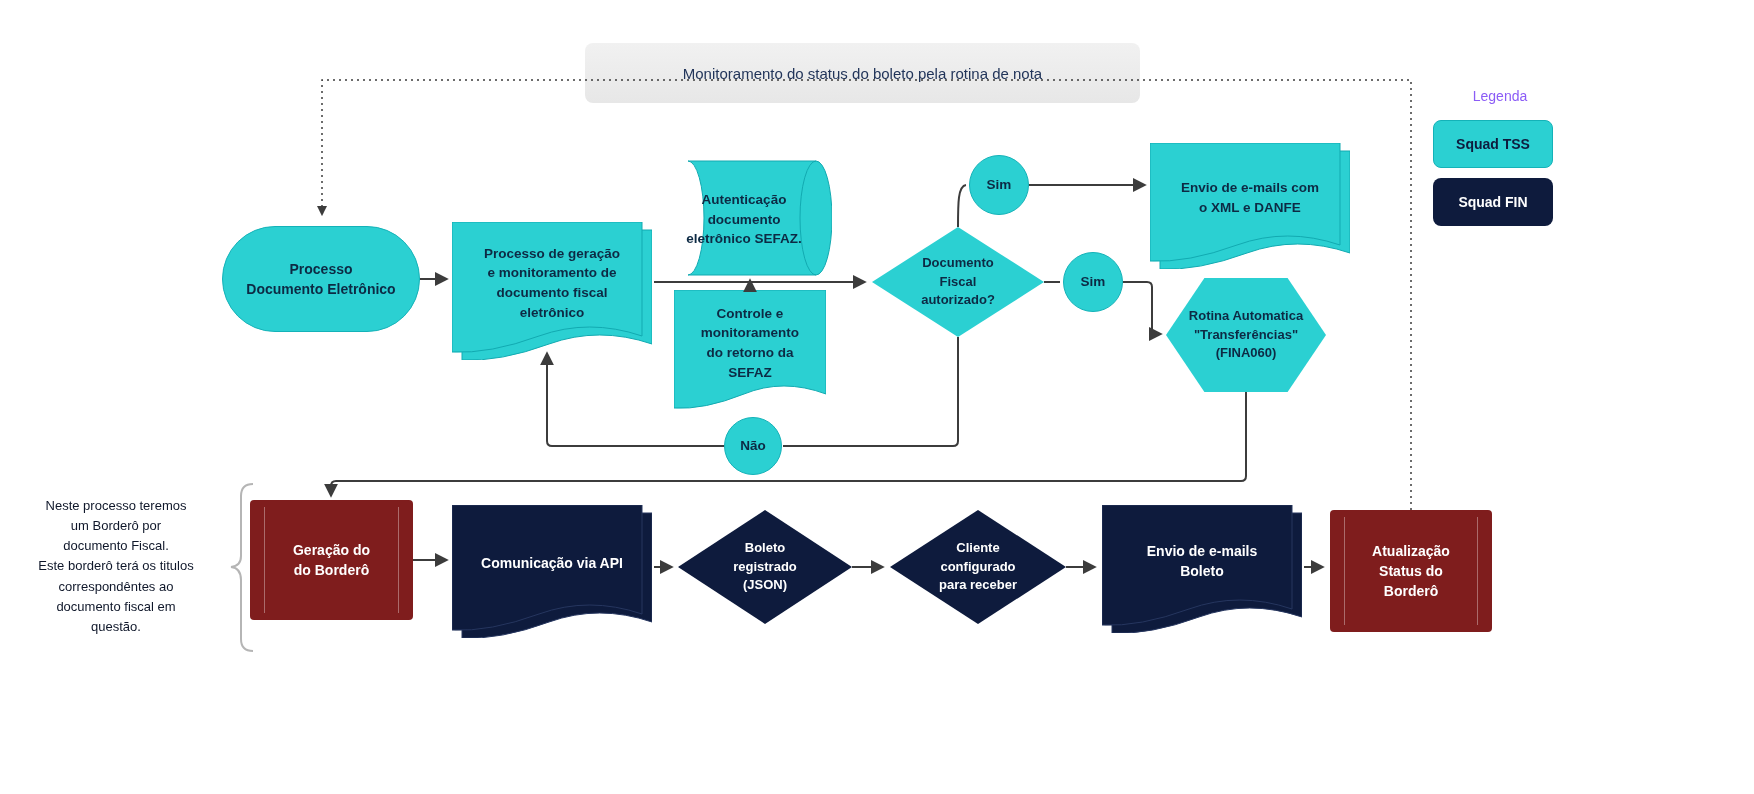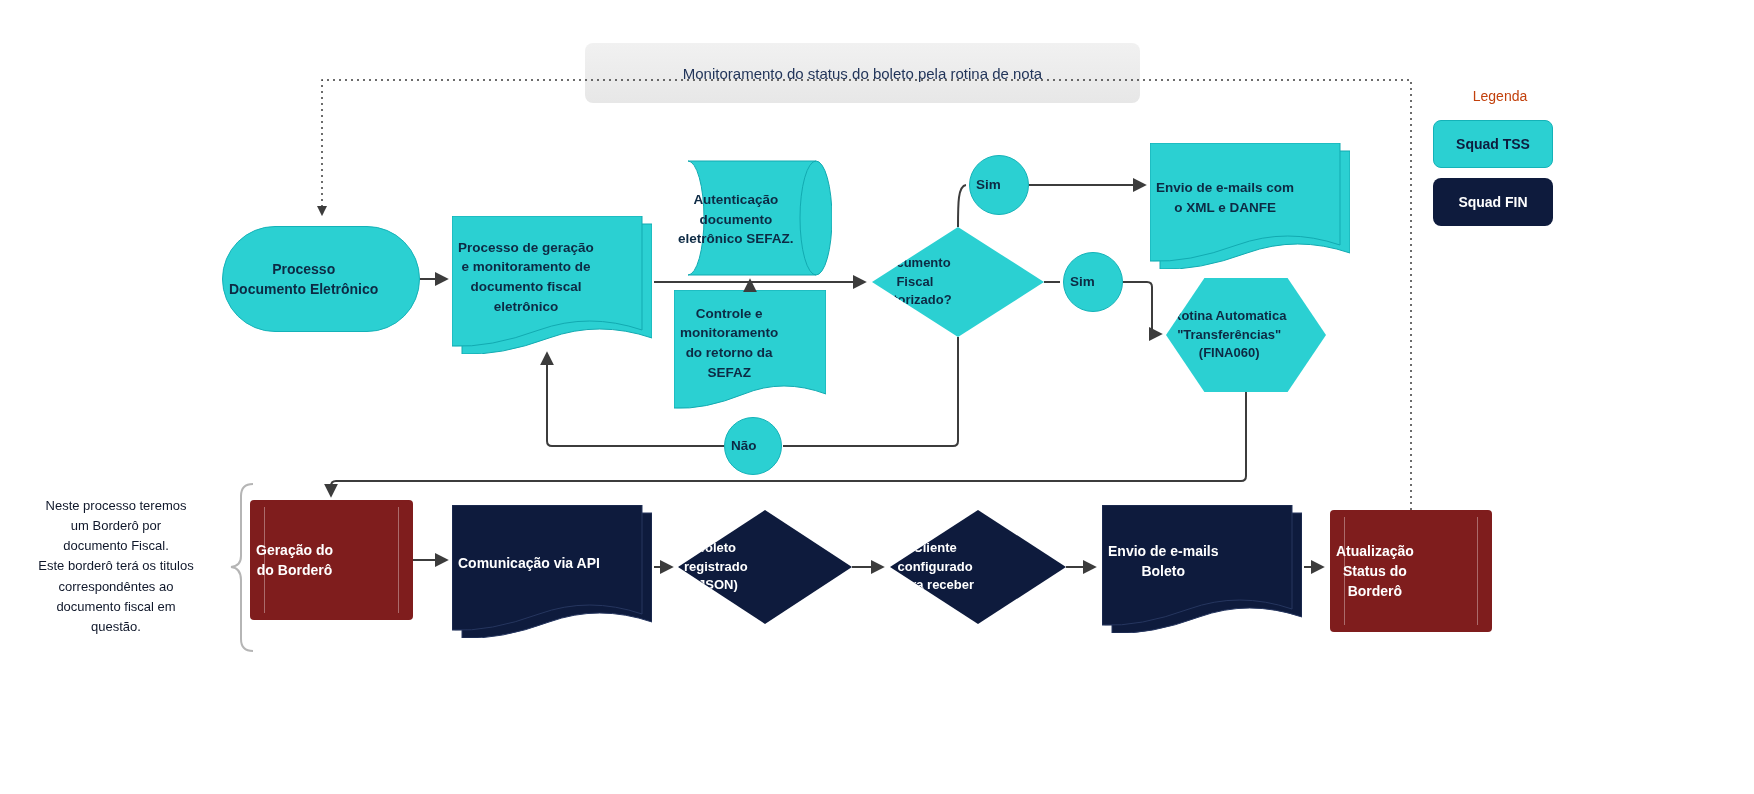--- a/index.html
+++ b/index.html
@@ -1,36 +1,36 @@
 <!DOCTYPE html>
 <html><head>
 <meta charset="utf-8">
 <style>
   html,body{margin:0;padding:0;background:#ffffff;}
   .canvas{position:relative;width:1754px;height:794px;background:#ffffff;overflow:hidden;
           font-family:"Liberation Sans",sans-serif;}
-  .node{position:absolute;display:flex;align-items:center;justify-content:flex-start;text-align:center;box-sizing:border-box;}
+  .node{position:absolute;display:flex;align-items:center;justify-content:center;text-align:center;box-sizing:border-box;}
   .lbl{white-space:pre-line;font-weight:bold;font-size:13.5px;line-height:1.45;color:#0d2a44;position:relative;z-index:2;padding:0 6px;}
   .lbl.light{color:#ffffff;}
   .stadium{background:#2bd0d2;border:1px solid #14b2b8;border-radius:54px;}
   .circle{background:#2bd0d2;border:1px solid #14b2b8;border-radius:50%;}
   .diamond{background:#2bd0d2;clip-path:polygon(50% 0,100% 50%,50% 100%,0 50%);}
   .diamond.fin{background:#0e1b3d;}
   .hexagon{background:#2bd0d2;clip-path:polygon(24% 0,76% 0,100% 50%,76% 100%,24% 100%,0 50%);}
   .card{background:#7f1d1d;border-radius:4px;}
   .card::before,.card::after{content:"";position:absolute;top:7px;bottom:7px;width:1px;background:rgba(255,255,255,0.35);z-index:1;}
   .card::before{left:14px;}
   .card::after{right:14px;}
   .docwrap svg{position:absolute;left:0;top:0;z-index:0;}
   .docwrap .lbl{padding-bottom:16px;}
   .cyl .lbl{padding-right:22px;}
   .banner{position:absolute;left:585px;top:43px;width:555px;height:60px;border-radius:8px;
           background:linear-gradient(#f1f1f1,#e7e7e7);display:flex;align-items:center;justify-content:center;
           font-weight:normal;font-size:15px;color:#22355a;}
-  .legend-title{position:absolute;left:1455px;top:88px;width:90px;text-align:center;font-size:14px;color:#c2410c;}
+  .legend-title{position:absolute;left:1455px;top:88px;width:90px;text-align:center;font-size:14px;color:#8b5cf6;}
   .legend-box{position:absolute;width:120px;height:48px;border-radius:8px;display:flex;align-items:center;justify-content:center;
               font-weight:bold;font-size:14px;box-sizing:border-box;}
   .legend-tss{left:1433px;top:120px;background:#2bd0d2;border:1px solid #14b2b8;color:#0e1b3d;justify-content:center;}
   .legend-fin{left:1433px;top:178px;background:#0e1b3d;color:#ffffff;}
   .annotation{position:absolute;left:10px;top:496px;width:212px;color:#0f172a;font-size:13px;line-height:1.55;
               text-align:center;white-space:pre-line;}
   .connectors{position:absolute;left:0;top:0;z-index:5;pointer-events:none;}
   .flow{fill:none;stroke:#3c3c3c;stroke-width:2;}
   .dotted{fill:none;stroke:#3c3c3c;stroke-width:1.5;stroke-dasharray:2 4;}
   .brace{fill:none;stroke:#b5b5b5;stroke-width:2;}
@@ -61,21 +61,21 @@
 Este borderô terá os titulos
 correspondêntes ao
 documento fiscal em
 questão.</div>
 
   <div class="node stadium" style="left:222px;top:226px;width:198px;height:106px">
     <span class="lbl" style="font-size:14px">Processo
 Documento Eletrônico</span>
   </div>
 
-  <div class="node docwrap" style="left:452px;top:216px;width:200px;height:138px">
+  <div class="node docwrap" style="left:452px;top:222px;width:200px;height:138px">
     <svg width="200" height="138" viewBox="0 0 200 138">
       <path class="doc-cyan" transform="translate(10,8)" d="M0 0 H190 V114 Q137 96 87 114 Q38 132 0 130 Z"></path>
       <path class="doc-cyan" d="M0 0 H190 V114 Q137 96 87 114 Q38 132 0 130 Z"></path>
     </svg>
     <span class="lbl">Processo de geração
 e monitoramento de
 documento fiscal
 eletrônico</span>
   </div>
 

